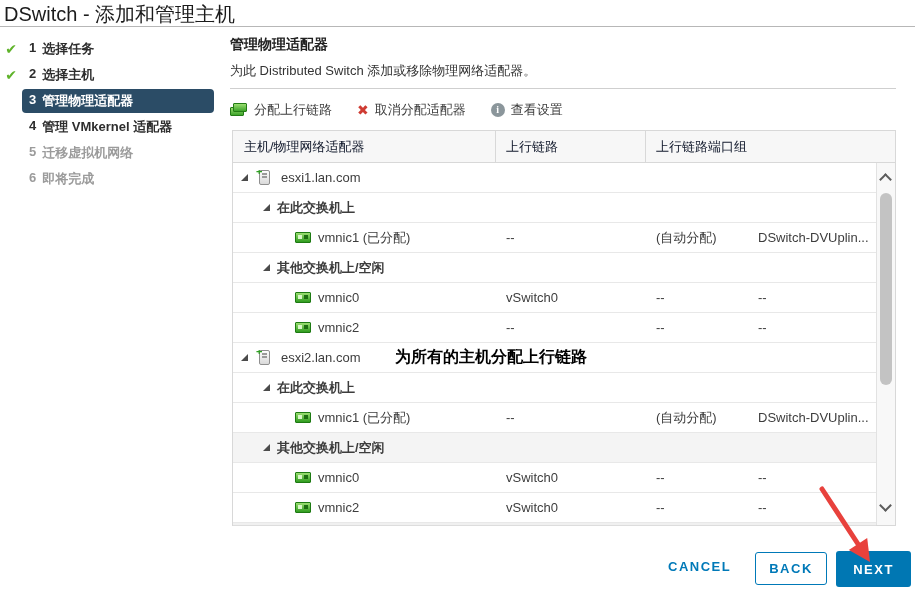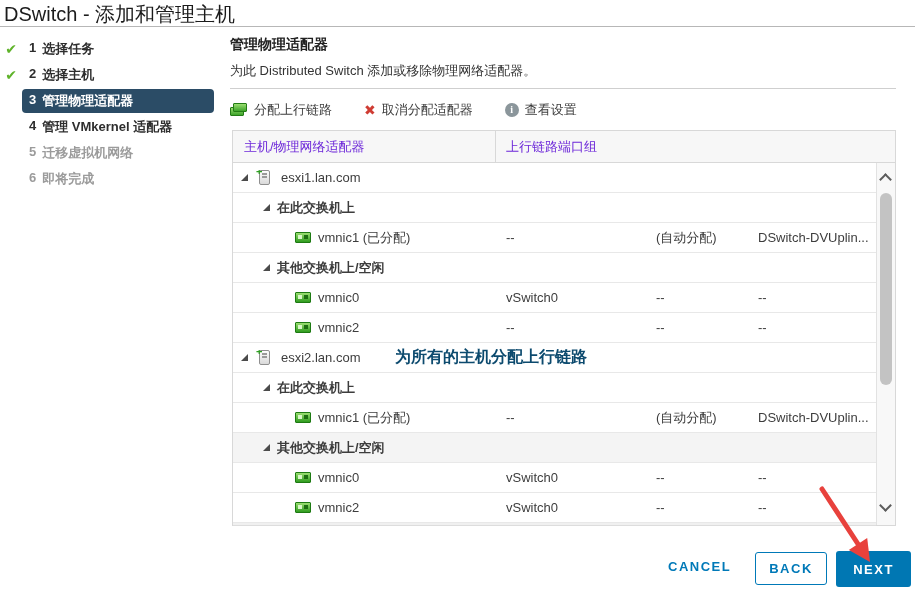--- a/index.html
+++ b/index.html
@@ -19,33 +19,33 @@
   .step .pill { flex:1; margin-right:14px; padding:3px 7px; border-radius:4px; display:flex; gap:6px; white-space:nowrap; }
   .step.active .pill { background:#2b4c66; color:#fff; }
   .step.disabled { color:#9b9b9b; }
 
   
   .pane-heading { position:absolute; left:230px; top:36px; font-size:14px; font-weight:700; color:#222; }
   .pane-desc { position:absolute; left:230px; top:62px; font-size:13px; color:#333; }
   .pane-rule { position:absolute; left:230px; top:88px; width:666px; border-top:1px solid #cfcfcf; }
 
   
-  .toolbar { position:absolute; left:230px; top:99px; height:22px; display:flex; align-items:center; gap:32px; font-size:13px; color:#3c3c3c; }
+  .toolbar { position:absolute; left:230px; top:99px; height:22px; display:flex; align-items:center; gap:25px; font-size:13px; color:#3c3c3c; }
   .tbtn { display:flex; align-items:center; gap:6px; cursor:pointer; }
   .nic-cards { position:relative; width:18px; height:14px; display:inline-block; }
   .nic-cards i { position:absolute; width:14px; height:9px; background:linear-gradient(#9ade70,#3da32a); border:1px solid #237c15; border-radius:1px; }
   .nic-cards i.b { left:0; top:4px; }
   .nic-cards i.a { left:3px; top:0; }
   .red-x { color:#cf3c33; font-size:14px; font-weight:700; }
   .info-ico { width:14px; height:14px; border-radius:50%; background:#8b969b; color:#fff; font-size:10px; font-weight:700; text-align:center; line-height:14px; font-family:"Liberation Serif", serif; }
 
   
   .grid { position:absolute; left:232px; top:130px; width:664px; height:396px; border:1px solid #d8d8d8; background:#fff; }
   .ghead { display:grid; grid-template-columns:263px 150px 102px 1fr; height:32px; background:#f7f7f7; border-bottom:1px solid #d8d8d8; }
-  .ghead .hcell { font-size:13px; color:#6d28d9; display:flex; align-items:center; padding-left:10px; border-right:1px solid #d8d8d8; }
+  .ghead .hcell { font-size:13px; color:#0f172a; display:flex; align-items:center; padding-left:10px; border-right:1px solid #d8d8d8; }
   .ghead .hcell.c1 { padding-left:11px; }
   .ghead .hcell:last-child { border-right:none; }
   .gbody { margin-right:19px; }
   .trow { display:grid; grid-template-columns:263px 150px 102px 1fr; height:30px; border-bottom:1px solid #e8e8e8; align-items:center; font-size:13px; color:#3d3d3d; }
   .trow .cell { overflow:hidden; white-space:nowrap; text-overflow:ellipsis; }
   .trow .c2,.trow .c3,.trow .c4 { padding-left:10px; }
   .trow.shaded { background:#f4f4f4; }
   .sliver { height:3px; background:#f0f0f0; border-bottom:1px solid #ddd; }
   .cell.c1 { display:flex; align-items:center; }
   .tri { width:0; height:0; border-style:solid; border-width:0 0 7px 7px; border-color:transparent transparent #4b4b4b transparent; display:inline-block; flex:none; }
@@ -61,21 +61,21 @@
   .nic .txt { margin-left:7px;text-align:right; }
 
   
   .vscroll { position:absolute; top:32px; right:0; bottom:0; width:19px; background:#f8f8f8; border-left:1px solid #e2e2e2; }
   .chev { width:9px; height:9px; border-left:2px solid #5c5c5c; border-top:2px solid #5c5c5c; position:absolute; left:4px; }
   .chev.up { top:12px; transform:rotate(45deg); }
   .chev.down { top:338px; transform:rotate(225deg); }
   .thumb { position:absolute; left:3px; top:30px; width:12px; height:192px; background:#c3c3c3; border-radius:6px; }
 
   
-  .red-note { position:absolute; left:395px; top:347px; font-size:16px; font-weight:700; color:#0c4a6e; white-space:nowrap; }
+  .red-note { position:absolute; left:395px; top:347px; font-size:16px; font-weight:700; color:#000000; white-space:nowrap; }
   .arrow-svg { position:absolute; left:800px; top:450px; z-index:20; pointer-events:none; }
 
   
   .btn-cancel { position:absolute; left:668px; top:559px; background:none; border:none; color:#0079b8; font-size:13px; font-weight:600; letter-spacing:1.5px; font-family:inherit; cursor:pointer; }
   .btn-back { position:absolute; left:755px; top:552px; width:72px; height:33px; background:#fff; border:1.5px solid #0079b8; border-radius:3px; color:#0079b8; font-size:13px; font-weight:600; letter-spacing:1.5px; font-family:inherit; cursor:pointer;text-align:center; }
   .btn-next { position:absolute; left:836px; top:551px; width:75px; height:36px; background:#0077b3; border:none; border-radius:3px; color:#fff; font-size:13px; font-weight:600; letter-spacing:1.5px; font-family:inherit; cursor:pointer; }
 </style>
 </head>
 <body>
 
@@ -145,20 +145,21 @@
   </div>
   <div class="tbtn">
     <span class="info-ico">i</span>
     <span>查看设置</span>
   </div>
 </div>
 
 <div class="grid">
   <div class="ghead">
     <div class="hcell c1">主机/物理网络适配器</div>
+    <div class="hcell">上行链路</div>
     <div class="hcell">上行链路端口组</div>
   </div>
 
   <div class="gbody">
 
     <div class="trow host">
       <div class="cell c1">
           <span class="tri"></span>
           <span class="host-ico">
             <i class="plus">+</i>

